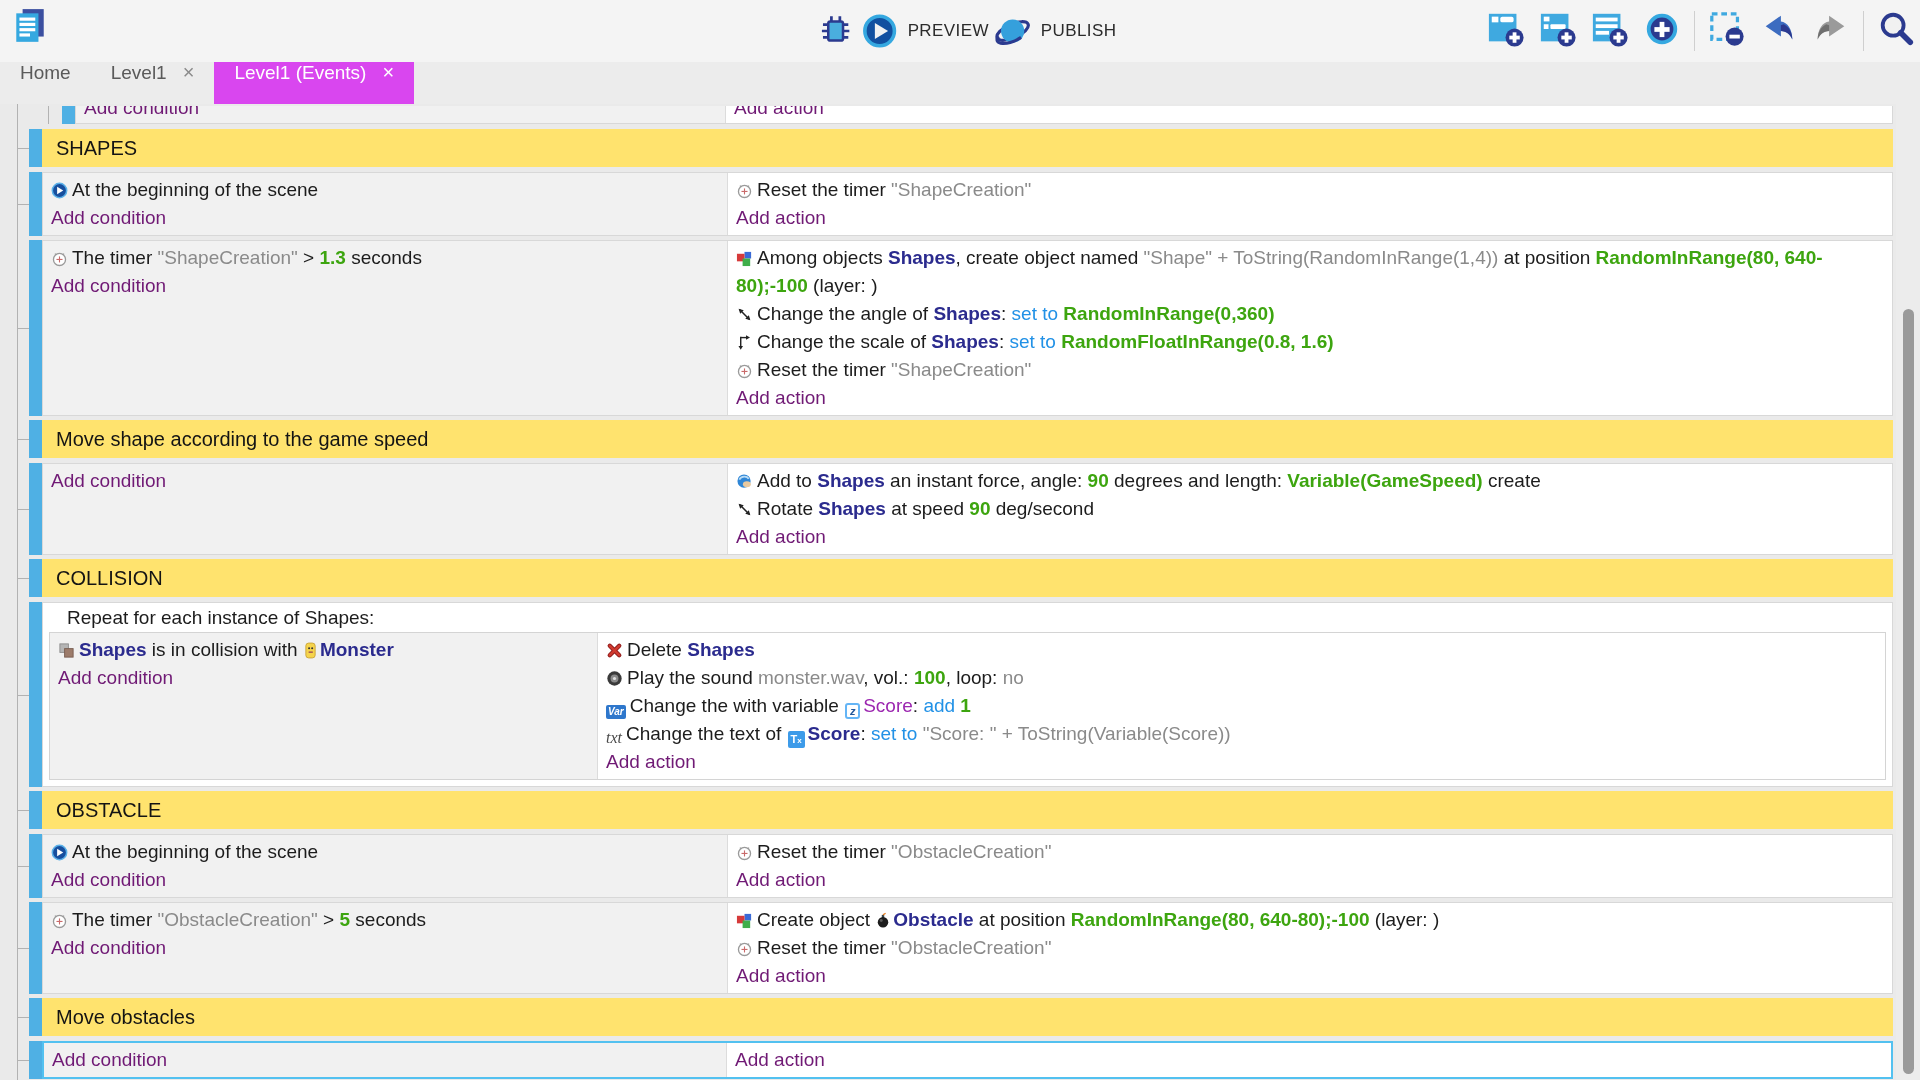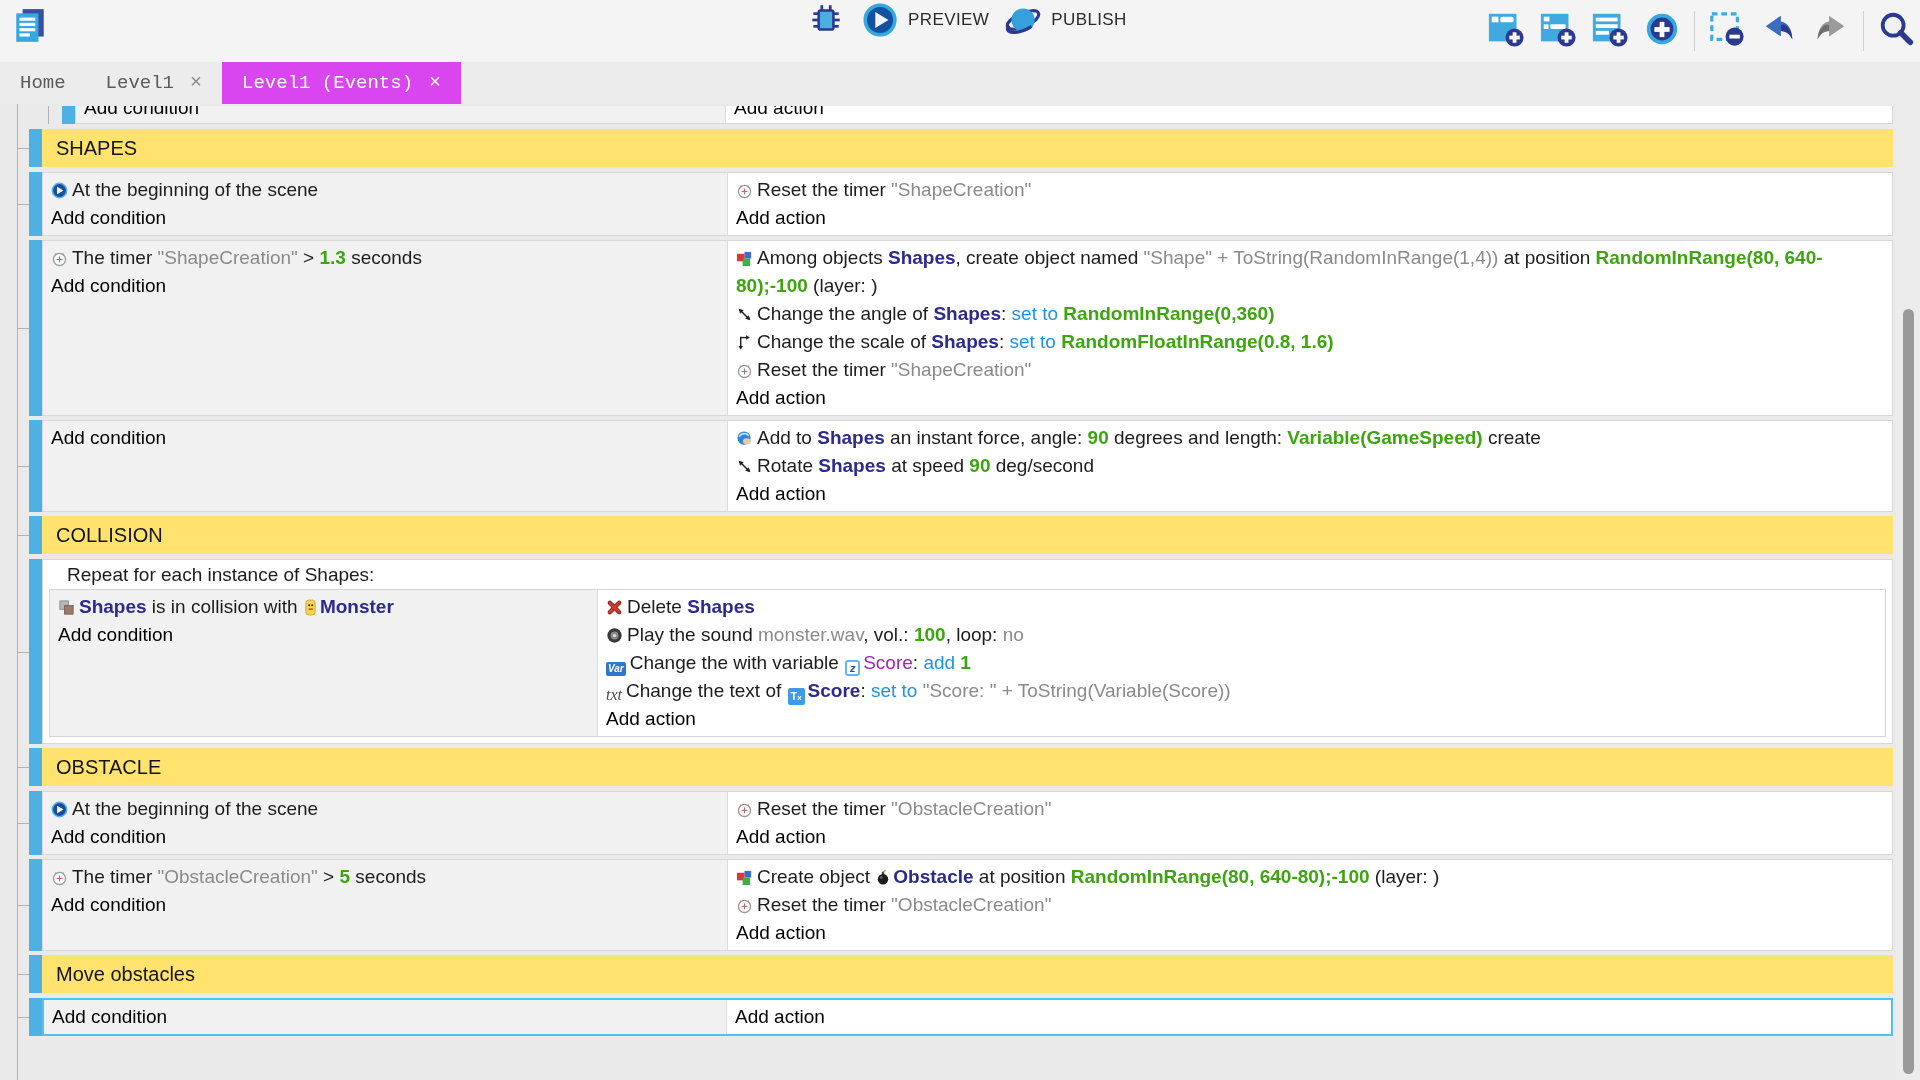--- a/index.html
+++ b/index.html
@@ -5,33 +5,33 @@
   * { margin:0; padding:0; box-sizing:border-box; }
   html,body { width:1920px; height:1080px; overflow:hidden;
     font-family:"Liberation Sans", sans-serif; background:#eaeaea; }
   #app { width:1920px; height:1080px; display:flex; flex-direction:column; }
 
   
   .toolbar { height:62px; background:#f4f4f4; display:flex; align-items:center;
     position:relative; flex:none; }
   .tb-left { position:absolute; left:10px; top:6px; }
   .tb-center { position:absolute; left:50%; top:0; height:62px; transform:translateX(-48%);
-    display:flex; align-items:flex-start; gap:14px; }
+    display:flex; align-items:center; gap:4px; }
   .tb-btn { display:flex; align-items:center; gap:8px; cursor:pointer; }
   .tb-label { font-size:17px; color:#2b2b2b; letter-spacing:.4px; }
   .tb-right { position:absolute; right:4px; top:0; height:62px; display:flex;
     align-items:center; gap:12px; }
   .tb-icon { width:40px; height:40px; display:flex; align-items:center; justify-content:center; }
   .tb-icon svg { width:38px; height:38px; }
   .tdivider { width:1px; height:40px; background:#cfcfcf; }
 
   
   .tabbar { height:42px; background:#ececec; display:flex; align-items:stretch; flex:none; }
-  .tab { display:flex; align-items:center; gap:16px; padding:0 20px; font-size:19px;
-    color:#5a5a5a; cursor:pointer;font-family:Liberation Mono, monospace; }
+  .tab { display:flex; align-items:flex-start; gap:16px; padding:0 20px; font-size:19px;
+    color:#5a5a5a; cursor:pointer; }
   .tab .close { font-size:20px; color:#8a8a8a; line-height:1; }
   .tab.active { background:#d946ef; color:#ffffff; }
   .tab.active .close { color:#ffffff; }
 
   
   .sheet { flex:1; position:relative; background:#eaeaea; overflow:hidden; }
   .treeline { position:absolute; left:17px; top:0; bottom:0; width:1px; background:#b2b2b2; }
   .scroll-track { position:absolute; right:0; top:0; bottom:0; width:24px; background:#ececec; }
   .scroll-thumb { position:absolute; left:7px; width:11px; top:205px; bottom:6px;
     background:#9a9a9a; border-radius:6px; }
@@ -54,21 +54,21 @@
   .cond-cell { background:#f1f1f1; border-right:1px solid #dcdcdc; padding:3px 0; flex:none; }
   .act-cell  { background:#ffffff; padding:3px 0; flex:1; min-width:0; }
   .line { display:block; line-height:28px; font-size:19px; padding-left:8px;
     padding-right:10px; cursor:pointer; color:#1c1c1c; }
   .tok.k { color:#1c1c1c; }
   .tok.g { color:#3da50f;font-weight:bold; }
   .tok.b { color:#2191e6; }
   .tok.o { color:#2b2b8e; font-weight:700; }
   .tok.s { color:#8a8a8a; }
   .tok.p { color:#9c27b0; }
-  .tok.ph { color:#000000;margin-top:41px; }
+  .tok.ph { color:#701a75;margin-top:41px; }
 
   .icn { display:inline-block; vertical-align:-3px; margin-right:4px; line-height:0; }
   .icn svg { width:17px; height:17px; }
   .icn.inline { margin:0 3px 0 1px; }
   .bvar { display:inline-block; background:#2e77cc; color:#fff; font-size:10px;
     font-style:italic; font-weight:700; padding:2px 2px; border-radius:2px; line-height:1; }
   .bscenevar { display:inline-block; width:15px; height:16px; border:2px solid #64b5f6;
     border-radius:3px; color:#21579a; font-size:11px; font-style:italic; font-weight:700;
     text-align:center; line-height:13px; background:#fff; }
   .btxt { display:inline-block; font-style:italic; color:#4a4a4a; font-size:16px;
@@ -308,20 +308,25 @@
               <div class="line"><span class="icn"><svg viewBox="0 0 18 18">
                     <line x1="4.2" y1="3.8" x2="6" y2="5.6" stroke="#9a9a9a" stroke-width="1.3"></line>
                     <line x1="13.8" y1="3.8" x2="12" y2="5.6" stroke="#9a9a9a" stroke-width="1.3"></line>
                     <circle cx="9" cy="10" r="6.4" fill="#fff" stroke="#9a9a9a" stroke-width="1.4"></circle>
                     <line x1="9" y1="6.8" x2="9" y2="13.2" stroke="#c96a6a" stroke-width="1.2"></line>
                     <line x1="5.8" y1="10" x2="12.2" y2="10" stroke="#c96a6a" stroke-width="1.2"></line>
                   </svg></span><span class="tok k">Reset the timer </span><span class="tok s">"ShapeCreation"</span></div>
               <div class="line"><span class="tok ph">Add action</span></div>
             </div>
           </div>
+        </div>
+        <div class="block group">
+          <div class="rail stub"></div>
+          <div class="bar"></div>
+          <div class="group-box"><span>Move shape according to the game speed</span></div>
         </div>
         <div class="block event">
           <div class="rail stub"></div>
           <div class="bar"></div>
           <div class="event-box">
             <div class="cond-cell" style="width: 685px;">
               <div class="line"><span class="tok ph">Add condition</span></div>
             </div>
             <div class="act-cell">
               <div class="line"><span class="icn"><svg viewBox="0 0 18 18">

